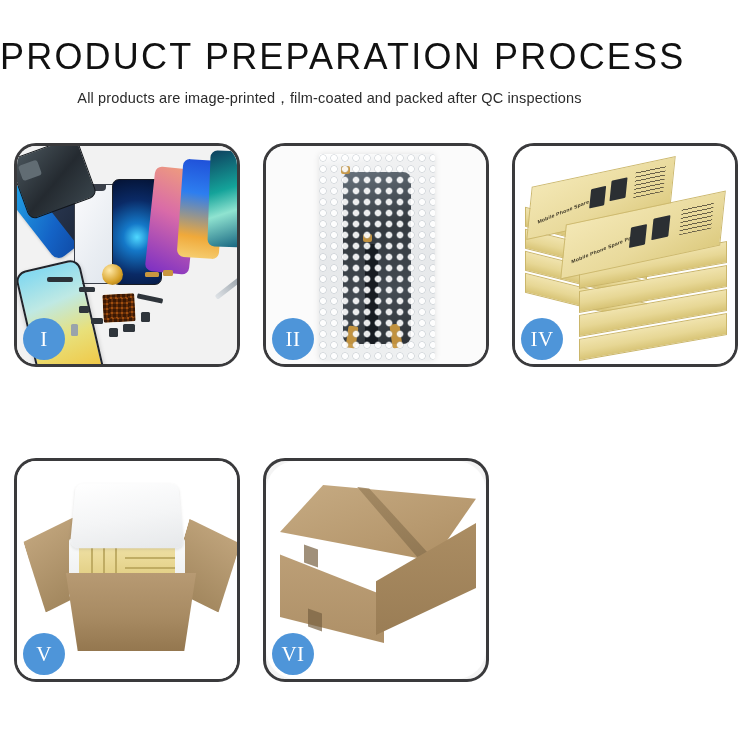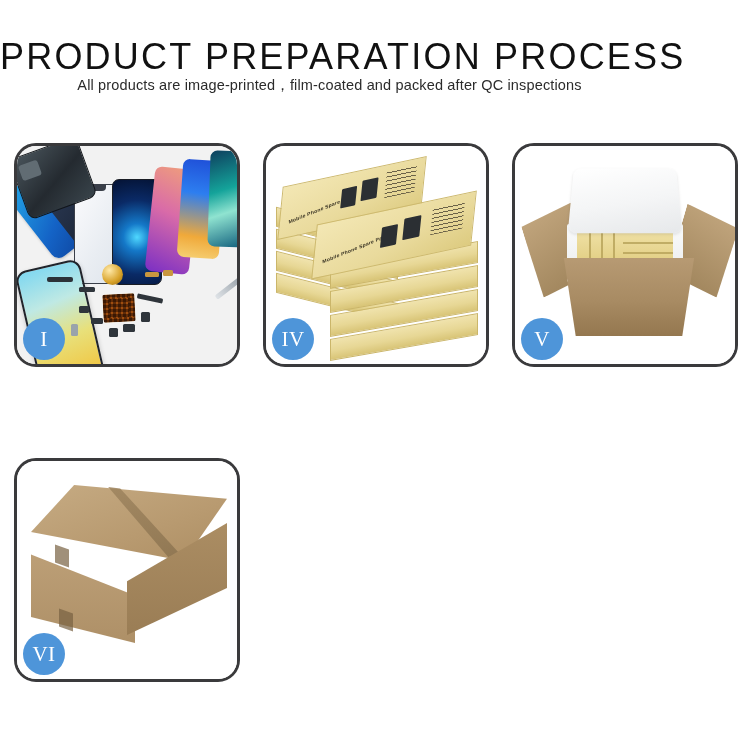--- a/index.html
+++ b/index.html
@@ -17,20 +17,21 @@
   .title{
     font-size:36px;
     letter-spacing:2.2px;
     font-weight:400;
     color:#111111;
     font-family:"Liberation Sans", sans-serif;
     line-height:1.05;
     white-space:nowrap;
   }
   .subtitle{
+    margin-top:13px;
     font-size:14.5px;
     color:#2b2b2b;
     letter-spacing:.15px;
     font-weight:400;
     white-space:nowrap;
   }
 
   
   .grid{
     position:absolute;
@@ -268,21 +269,21 @@
   }
   .inner-boxes{
     position:absolute;left:62px;top:86px;width:96px;height:42px;
     background:linear-gradient(180deg,#efe0a4,#ddc877);
     overflow:hidden;
   }
   .ib-v{position:absolute;top:0;width:2px;height:100%;background:#b9a45c;opacity:.85;}
   .ib-h{position:absolute;left:46px;width:50px;height:2px;background:#b9a45c;opacity:.85;}
 
   
-  .p6{background:#ffffff;}
+  .p6{background:#ffffff;border-radius:30px;}
   .v-top{
     position:absolute;left:14px;top:24px;width:196px;height:76px;
     background:linear-gradient(160deg,#c6ab83 0%,#b89a70 60%,#ad8e63 100%);
     clip-path:polygon(22% 0%,100% 18%,78% 100%,0% 62%);
   }
   .v-front{
     position:absolute;left:14px;top:74px;width:104px;height:108px;
     background:linear-gradient(180deg,#bfa27a 0%,#ae9067 100%);
     clip-path:polygon(0% 18%,100% 56%,100% 100%,0% 76%);
   }
@@ -332,20 +333,34 @@
         <div class="bit" style="left:106px;top:178px;width:12px;height:8px;"></div>
         <div class="bit" style="left:120px;top:150px;width:26px;height:5px;transform:rotate(12deg);"></div>
         <div class="bit" style="left:124px;top:166px;width:9px;height:10px;"></div>
         <div class="bit" style="left:128px;top:126px;width:14px;height:5px;background:#c9973f;"></div>
         <div class="bit" style="left:146px;top:124px;width:10px;height:6px;background:#c9973f;"></div>
         <div class="bit" style="left:54px;top:178px;width:7px;height:12px;background:#9aa3ab;"></div>
         <div class="badge">I</div>
       </div>
     </div>
 
+    <div class="panel">
+      <div class="panel-inner p2">
+        <div class="bag">
+          <div class="screen-in"></div>
+          <div class="flex-strip"></div>
+          <div class="gold-tab" style="left:22px;top:12px;width:9px;height:8px;"></div>
+          <div class="gold-tab" style="left:44px;top:80px;width:9px;height:8px;"></div>
+          <div class="gold-tab" style="left:28px;top:172px;width:10px;height:22px;transform:rotate(8deg);"></div>
+          <div class="gold-tab" style="left:72px;top:170px;width:10px;height:24px;transform:rotate(-8deg);"></div>
+          <div class="bubbles"></div>
+        </div>
+        <div class="badge">II</div>
+      </div>
+    </div>
 
 
     <div class="panel">
       <div class="panel-inner p4">
         <div class="stack">
 
           <div class="sbox" style="left:4px;top:64px;width:120px;height:18px;transform:skewY(14deg);"></div>
           <div class="sbox" style="left:4px;top:86px;width:120px;height:18px;transform:skewY(14deg);"></div>
           <div class="sbox" style="left:4px;top:108px;width:120px;height:18px;transform:skewY(14deg);"></div>
           <div class="sbox" style="left:4px;top:130px;width:120px;height:18px;transform:skewY(14deg);"></div>

